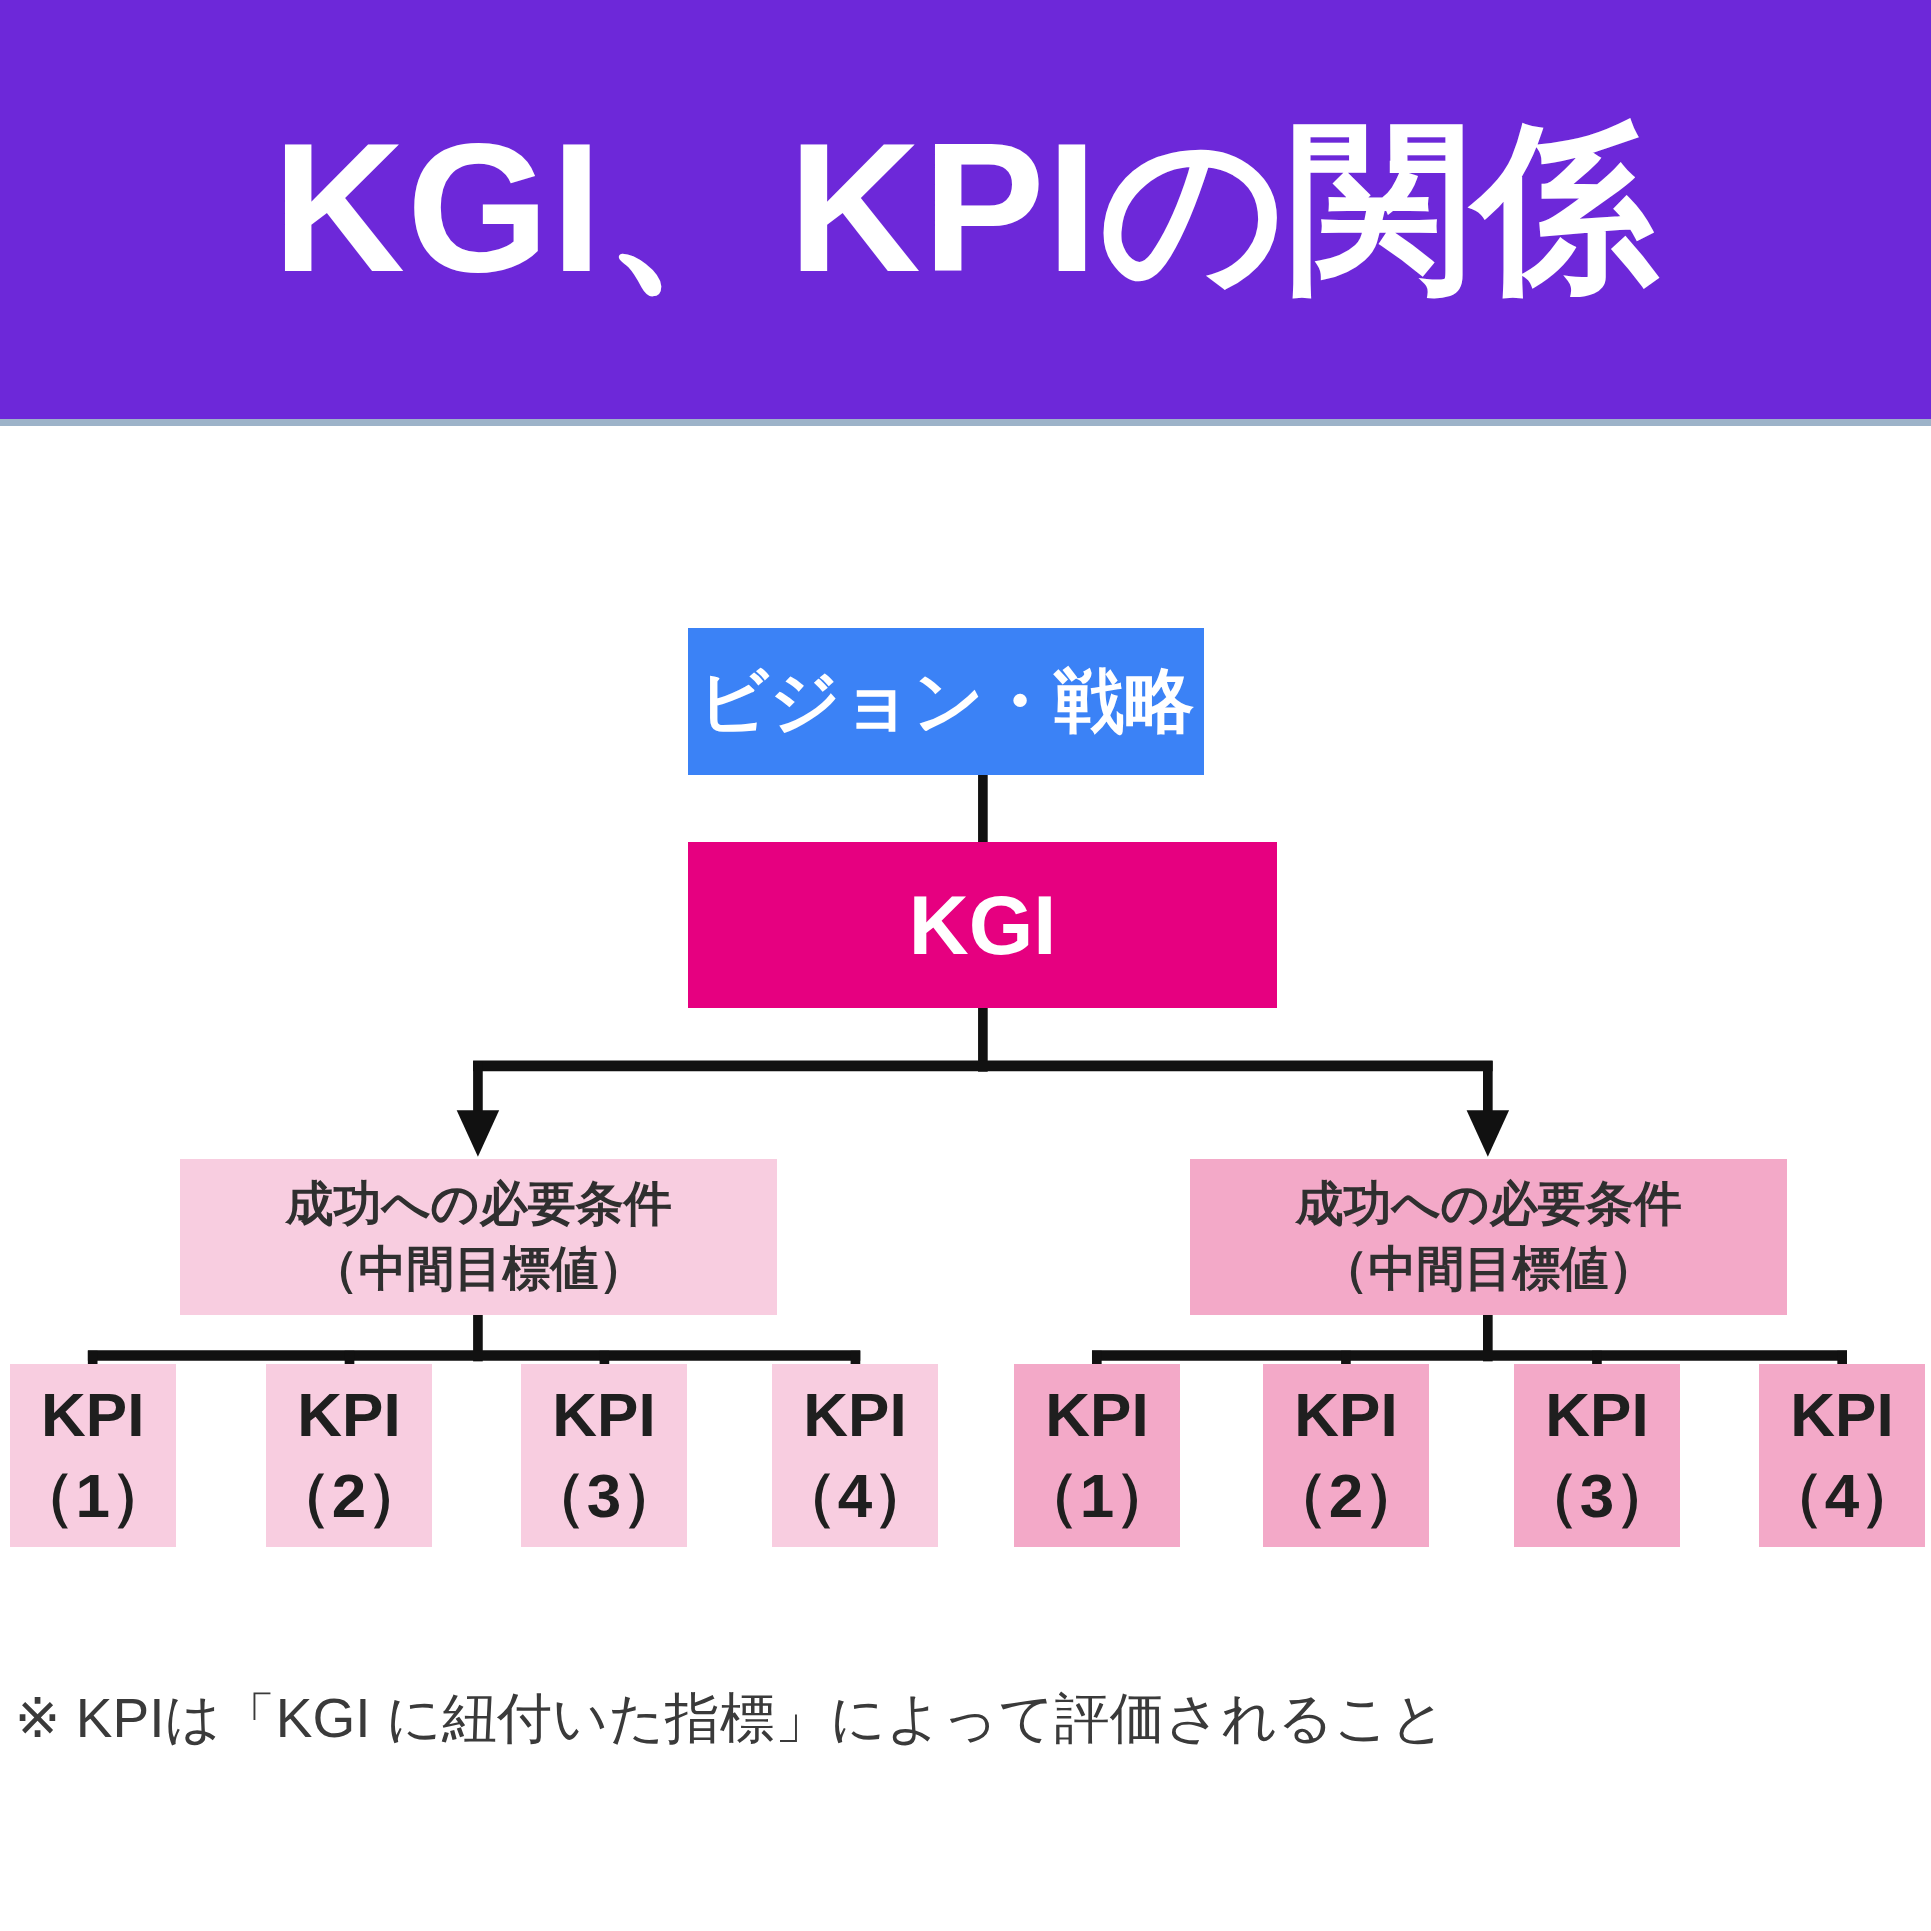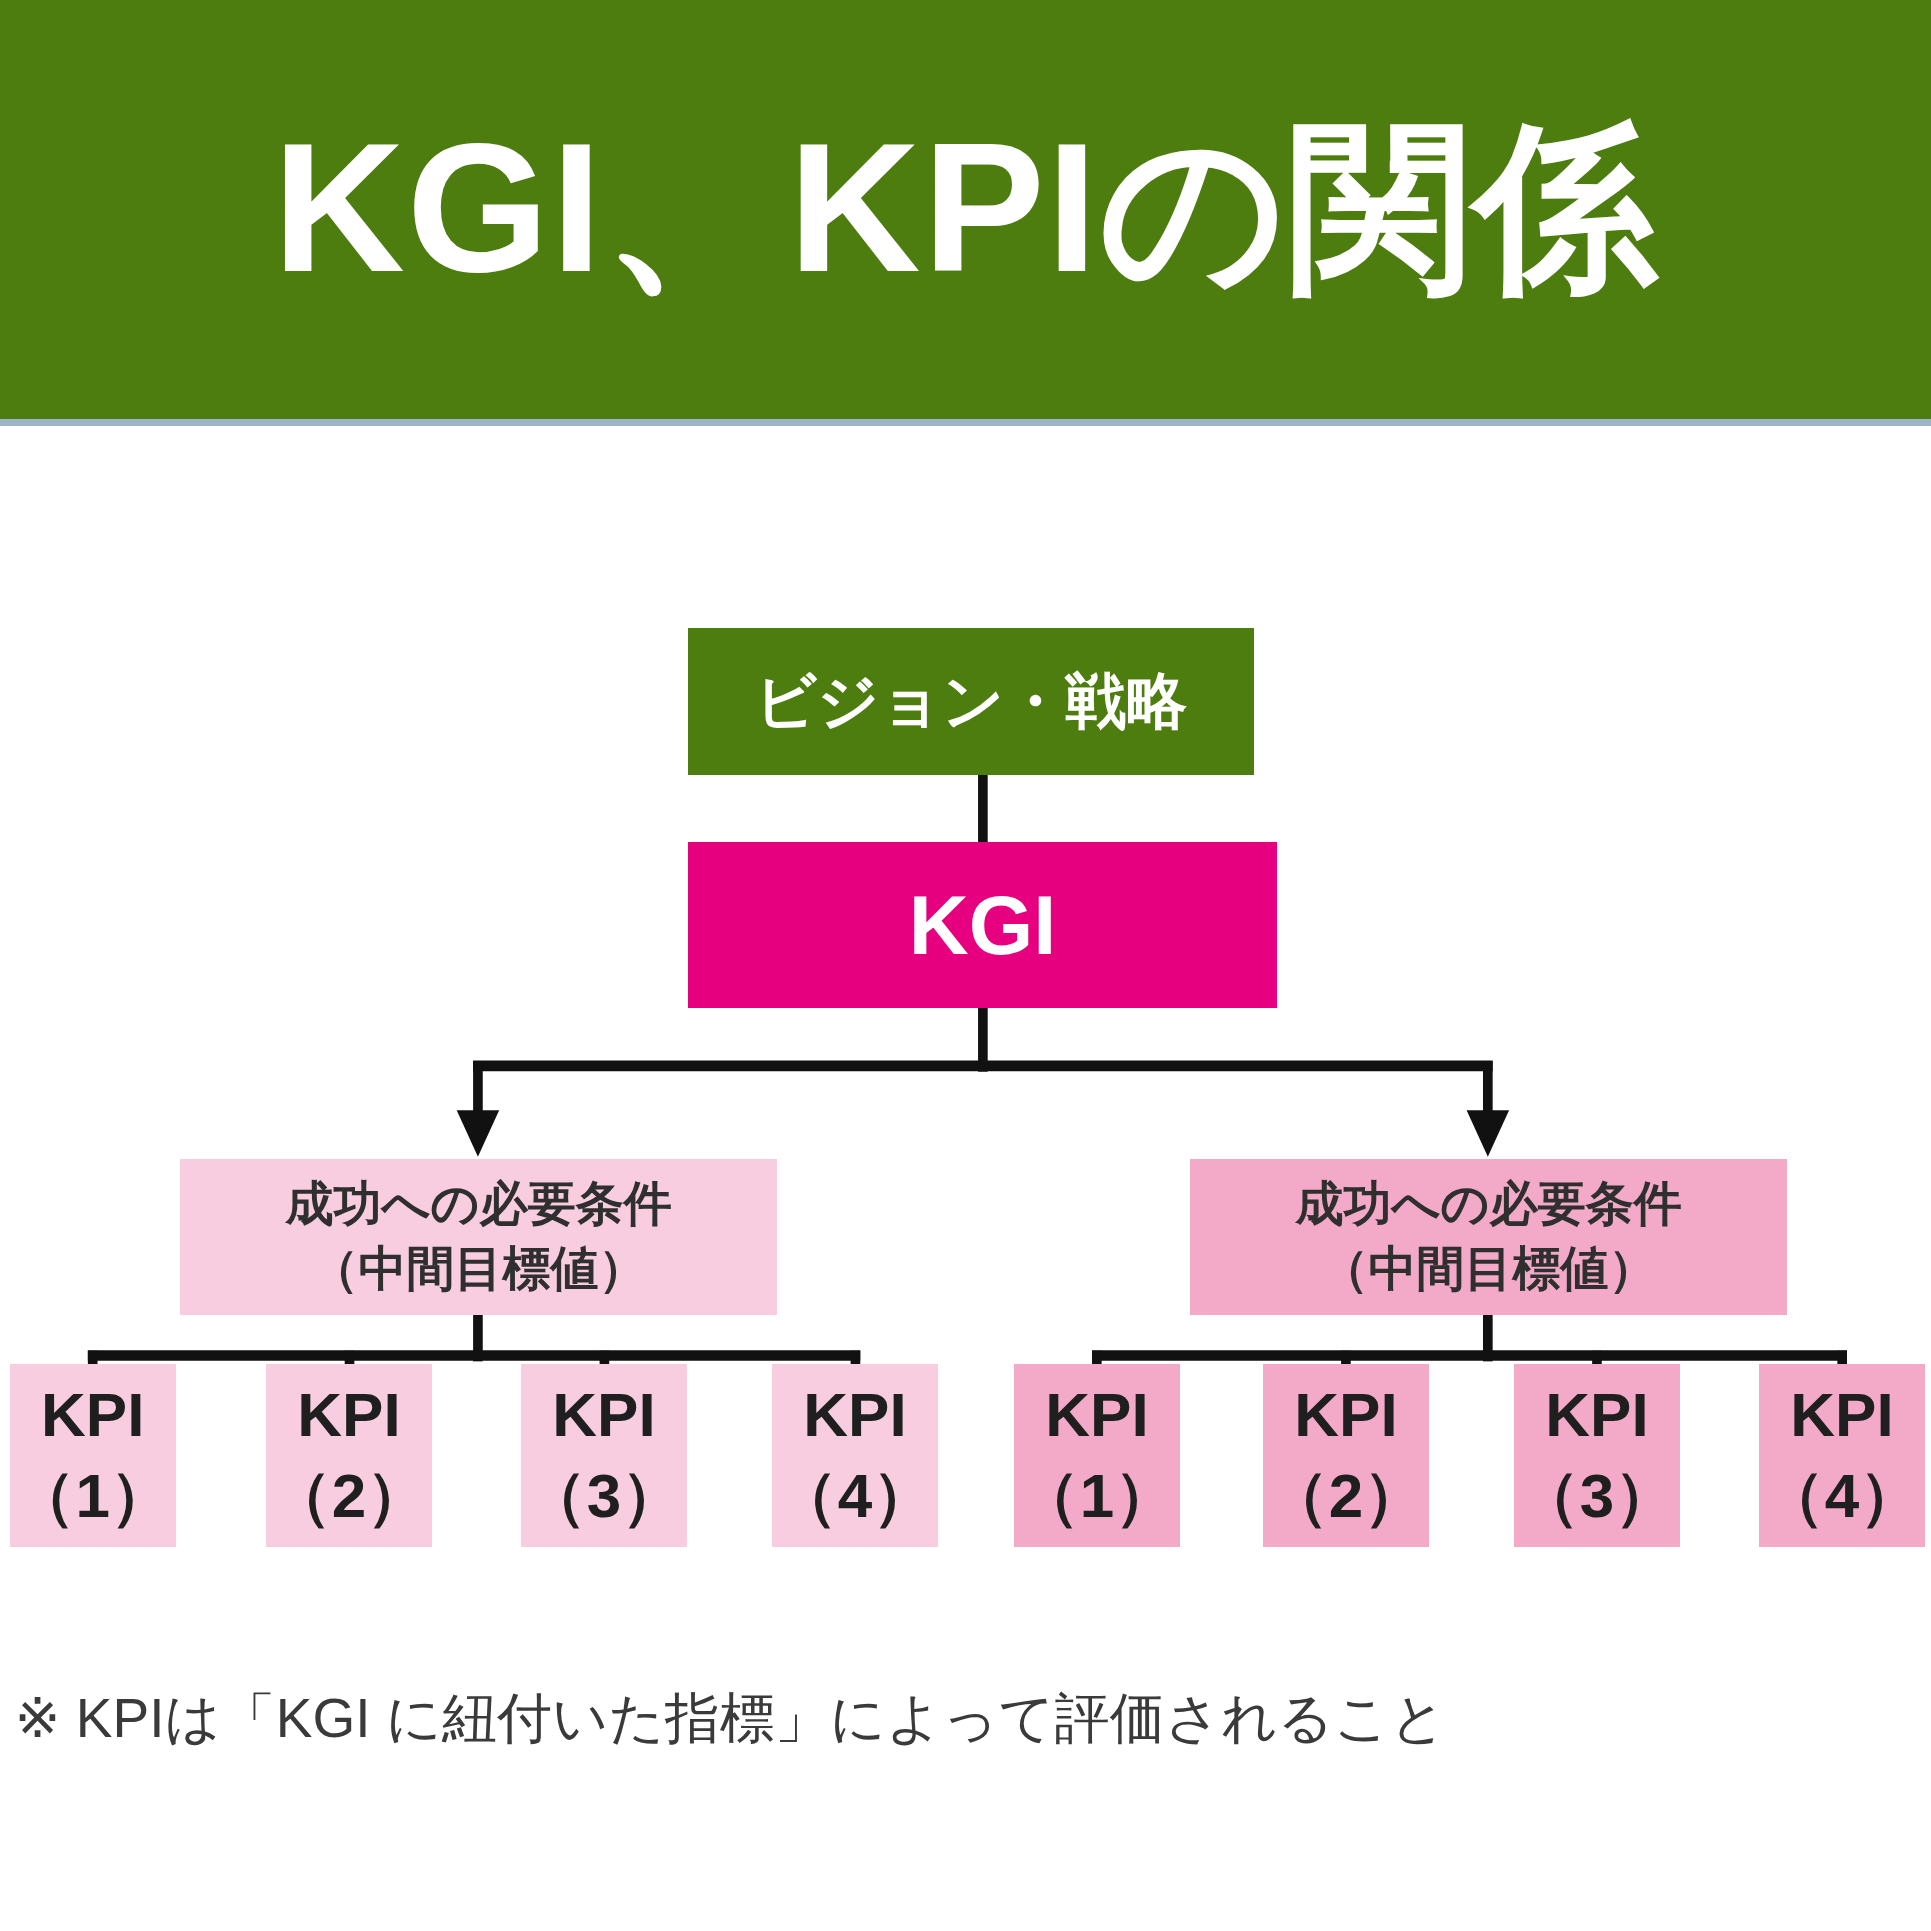--- a/index.html
+++ b/index.html
@@ -11,21 +11,21 @@
     overflow: hidden;
     font-family: "Liberation Sans", "DejaVu Sans", sans-serif;
   }
 
   
   .header {
     position: absolute;
     left: 0; top: 0;
     width: 1931px;
     height: 419px;
-    background: #4d7c0f;
+    background: #6d28d9;
     border-bottom: 7.7px solid #9db3c9;
     display: flex;
     align-items: center;
     justify-content: center;
   }
   .title {
     color: #ffffff;
     font-size: 183px;
     font-weight: bold;
     letter-spacing: 1.9px;
@@ -38,24 +38,24 @@
     display: flex;
     flex-direction: column;
     align-items: center;
     justify-content: center;
     text-align: center;
     box-sizing: border-box;
   }
 
   .vision-box {
     left: 688px; top: 628px;
-    width: 566px; height: 147px;
-    background: #4d7c0f;
+    width: 516px; height: 147px;
+    background: #3b82f6;
     color: #ffffff;
-    font-size: 61px;
+    font-size: 70px;
     font-weight: bold;
   }
 
   .kgi-box {
     left: 688px; top: 842px;
     width: 589px; height: 166px;
     background: #e60080;
     color: #ffffff;
     font-weight: bold;
     gap: 26px;

